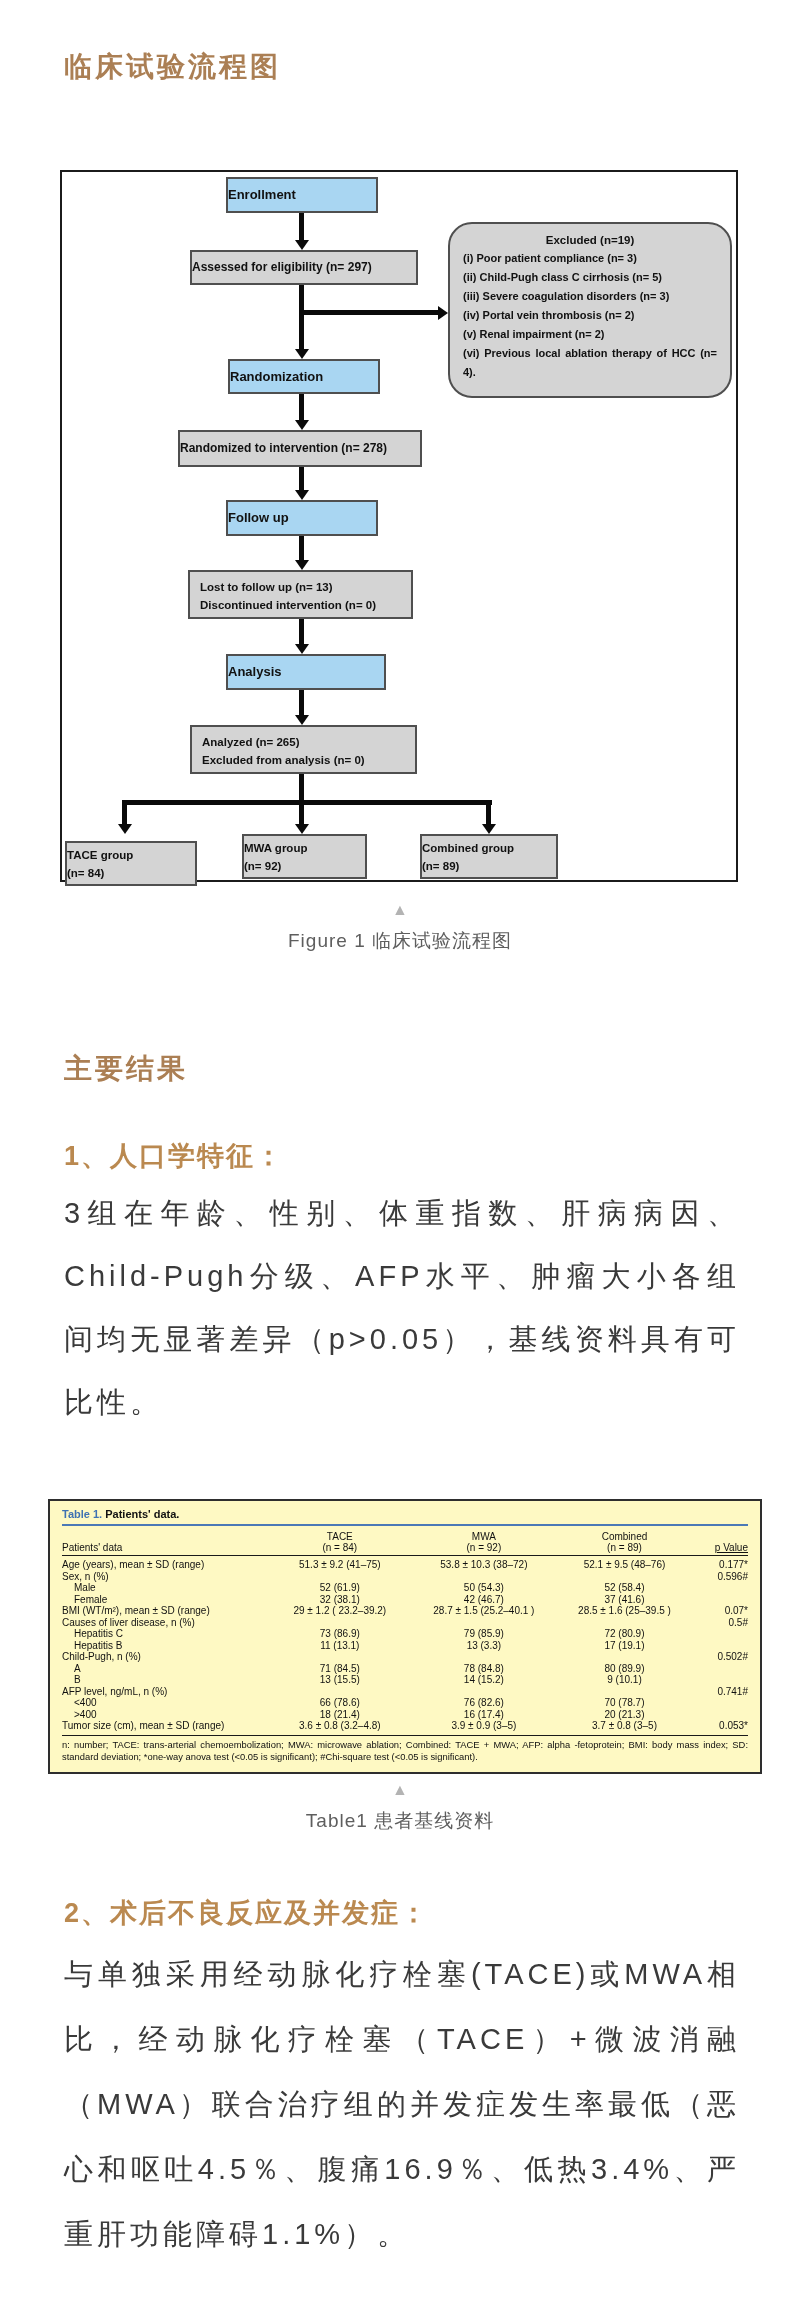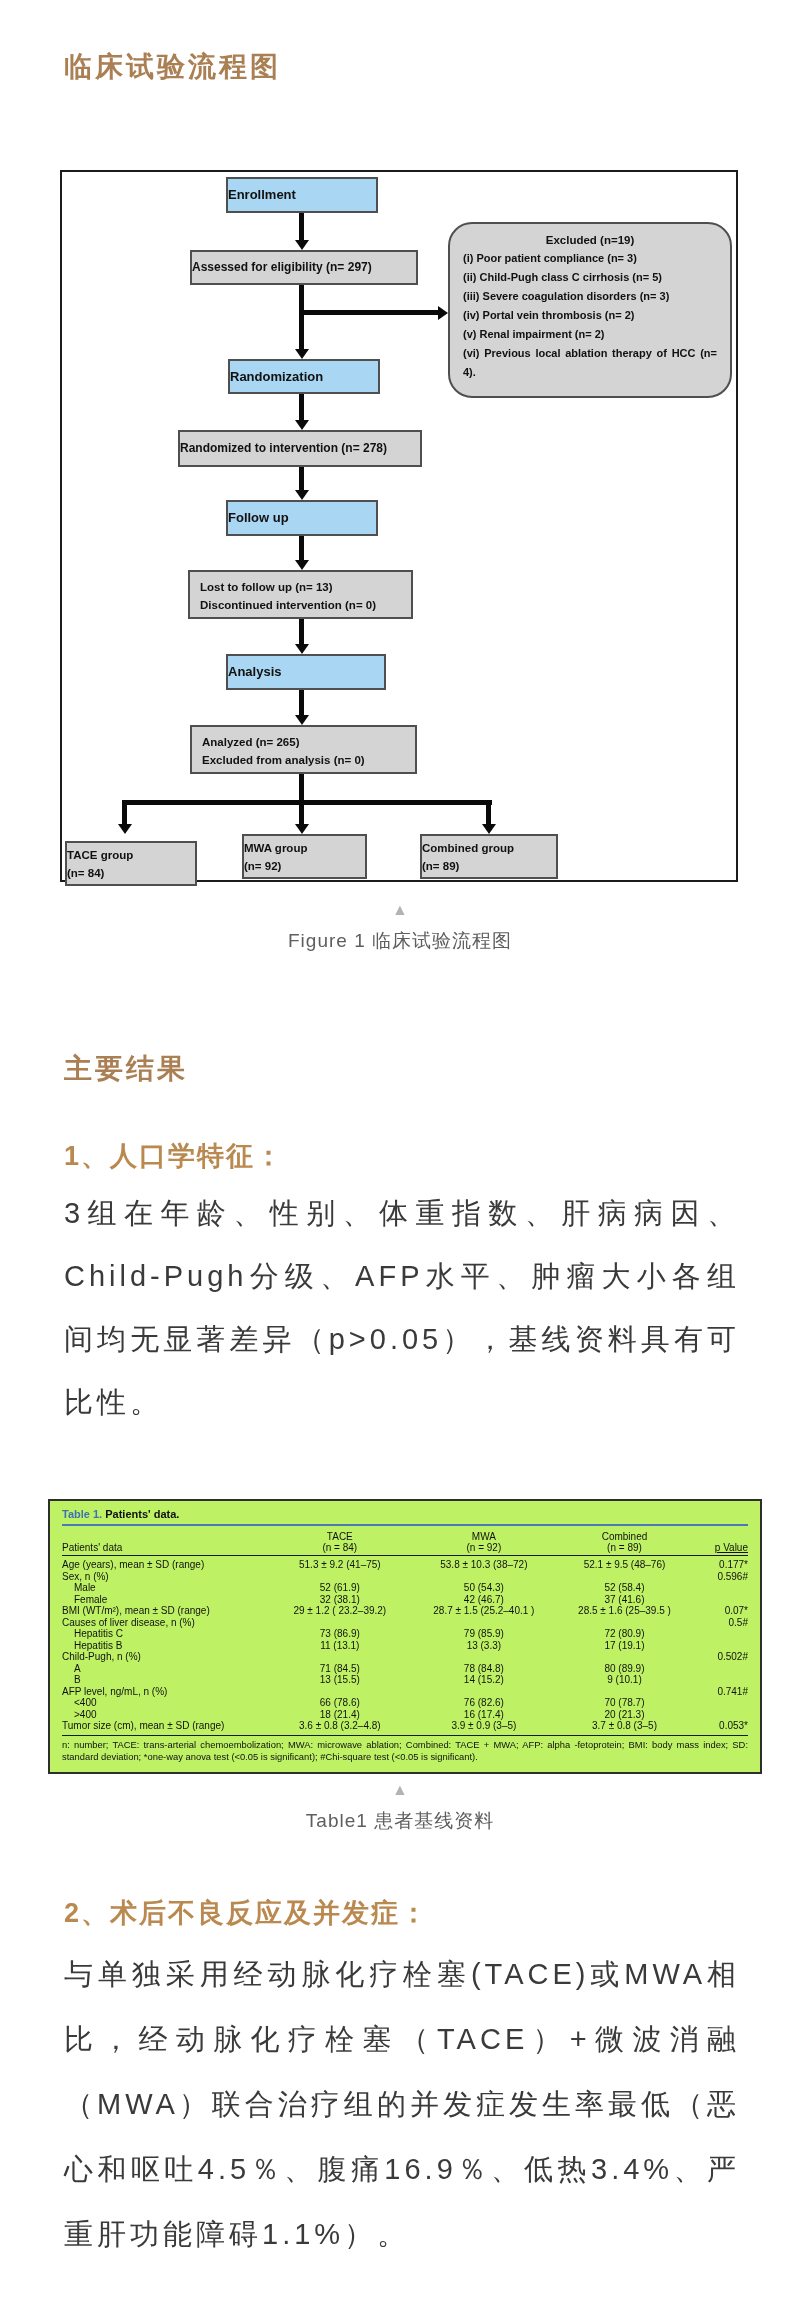--- a/index.html
+++ b/index.html
@@ -70,21 +70,21 @@
             border-left:10px solid #0a0a0a; }
 
   
   .caption-block { position:absolute; left:0; width:800px; text-align:center; }
   .tri { font-size:16px; color:#b3b3b3; line-height:16px; }
   .cap { margin-top:10px; font-size:19px; letter-spacing:1px; color:#5e5e5e; }
 
   
   #table-box {
     position:absolute; left:48px; top:1499px; width:714px;
-    border:2px solid #2e2e2e; background:#bef264; padding:7px 12px 8px;
+    border:2px solid #2e2e2e; background:#fef9c3; padding:7px 12px 8px;
     color:#111;
   }
   .t-title { font-size:11px; font-weight:700; padding-bottom:4px; }
   .t-title .t-label { color:#3f72b2; }
   .t-bluerule { border-top:2px solid #4b79b6; margin-bottom:1px; }
   #ptable { width:100%; border-collapse:collapse; font-size:10px; }
   #ptable th {
     font-weight:400; vertical-align:bottom; padding:4px 0 2px;
     border-bottom:1px solid #1a1a1a; white-space:pre-line; line-height:11px;
   }

